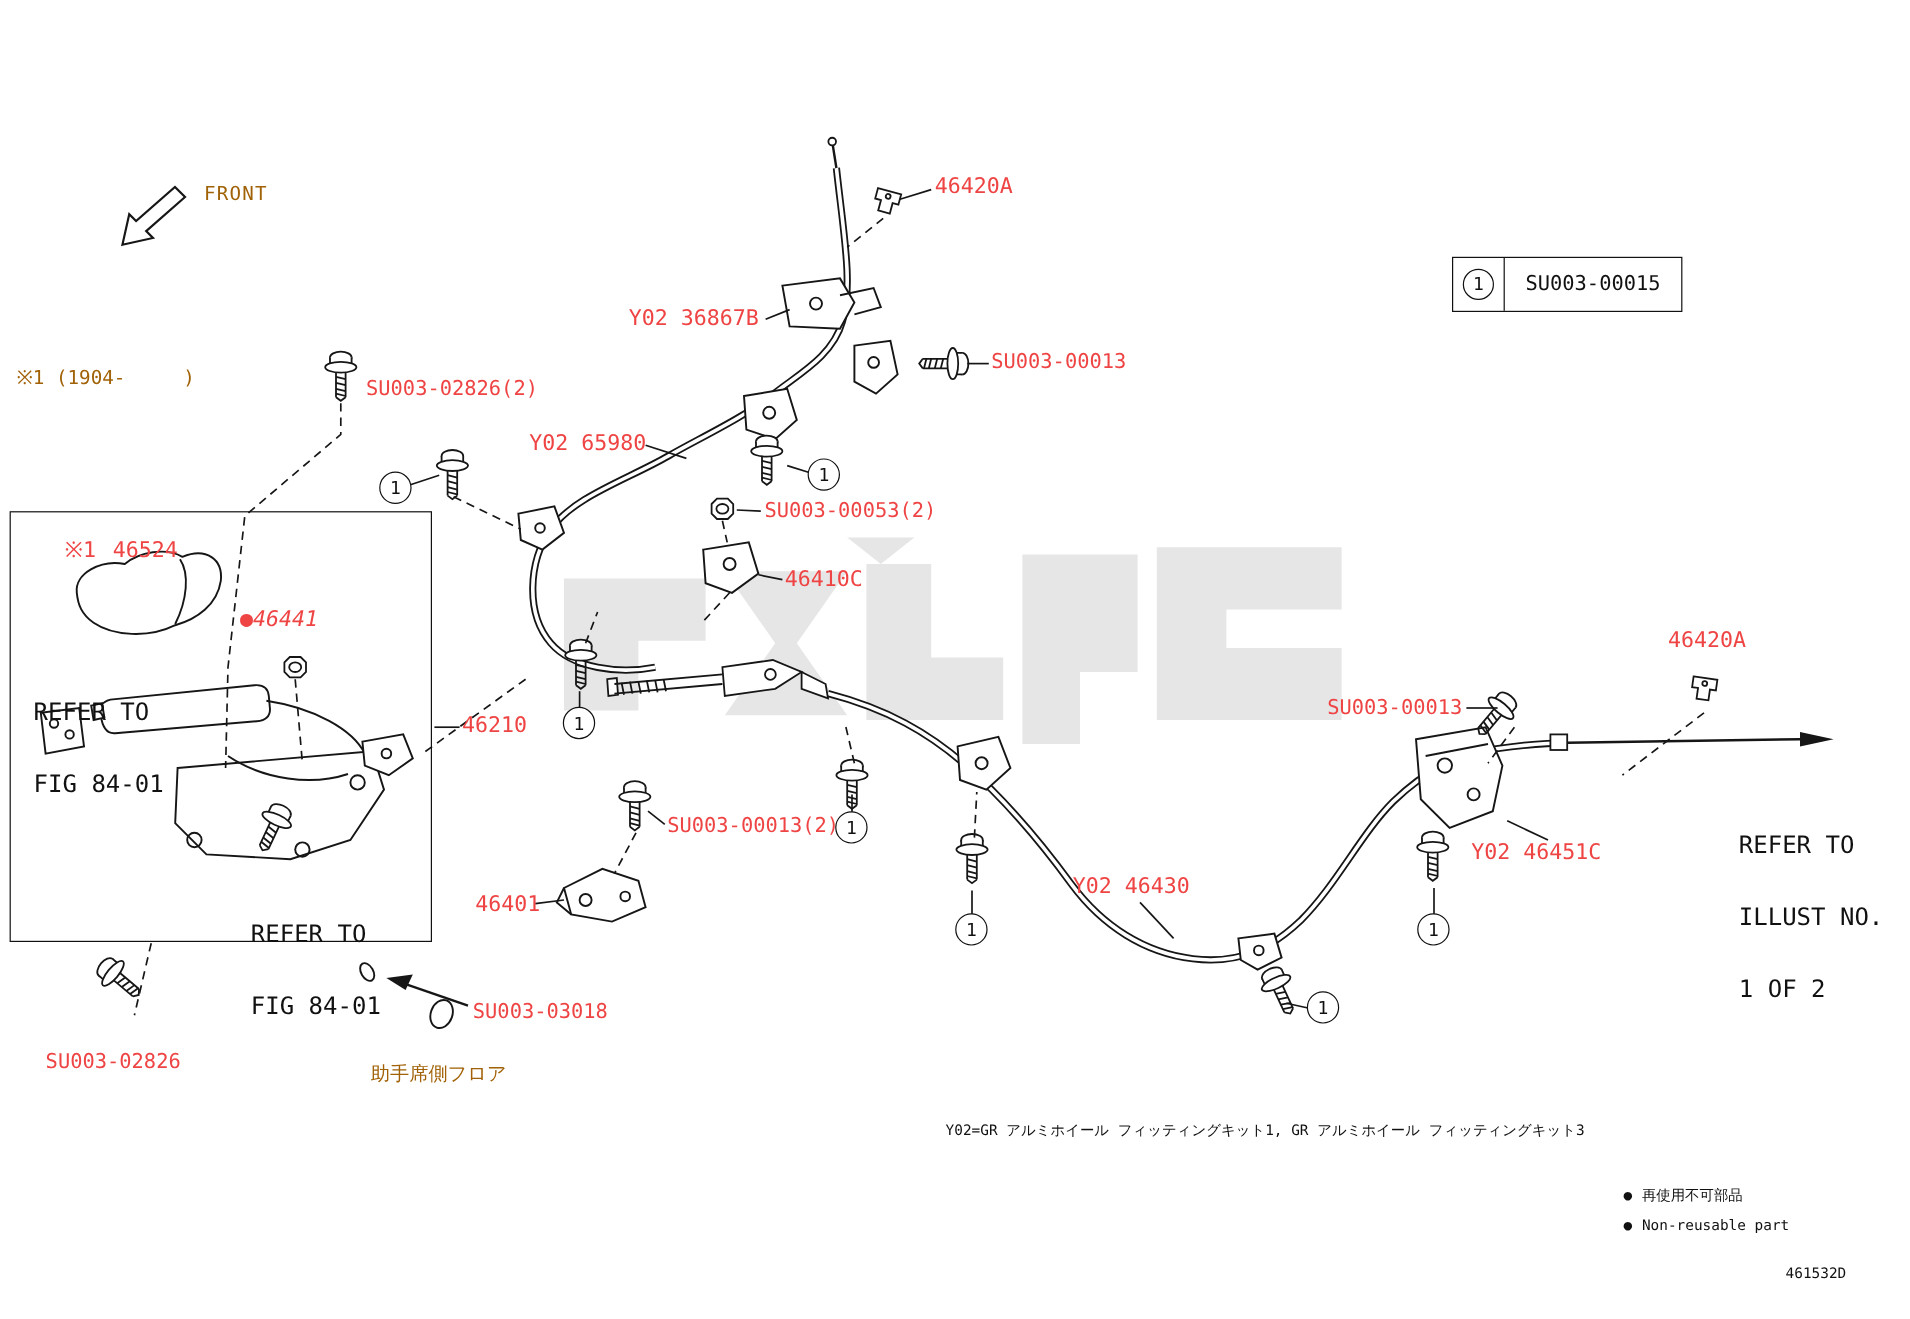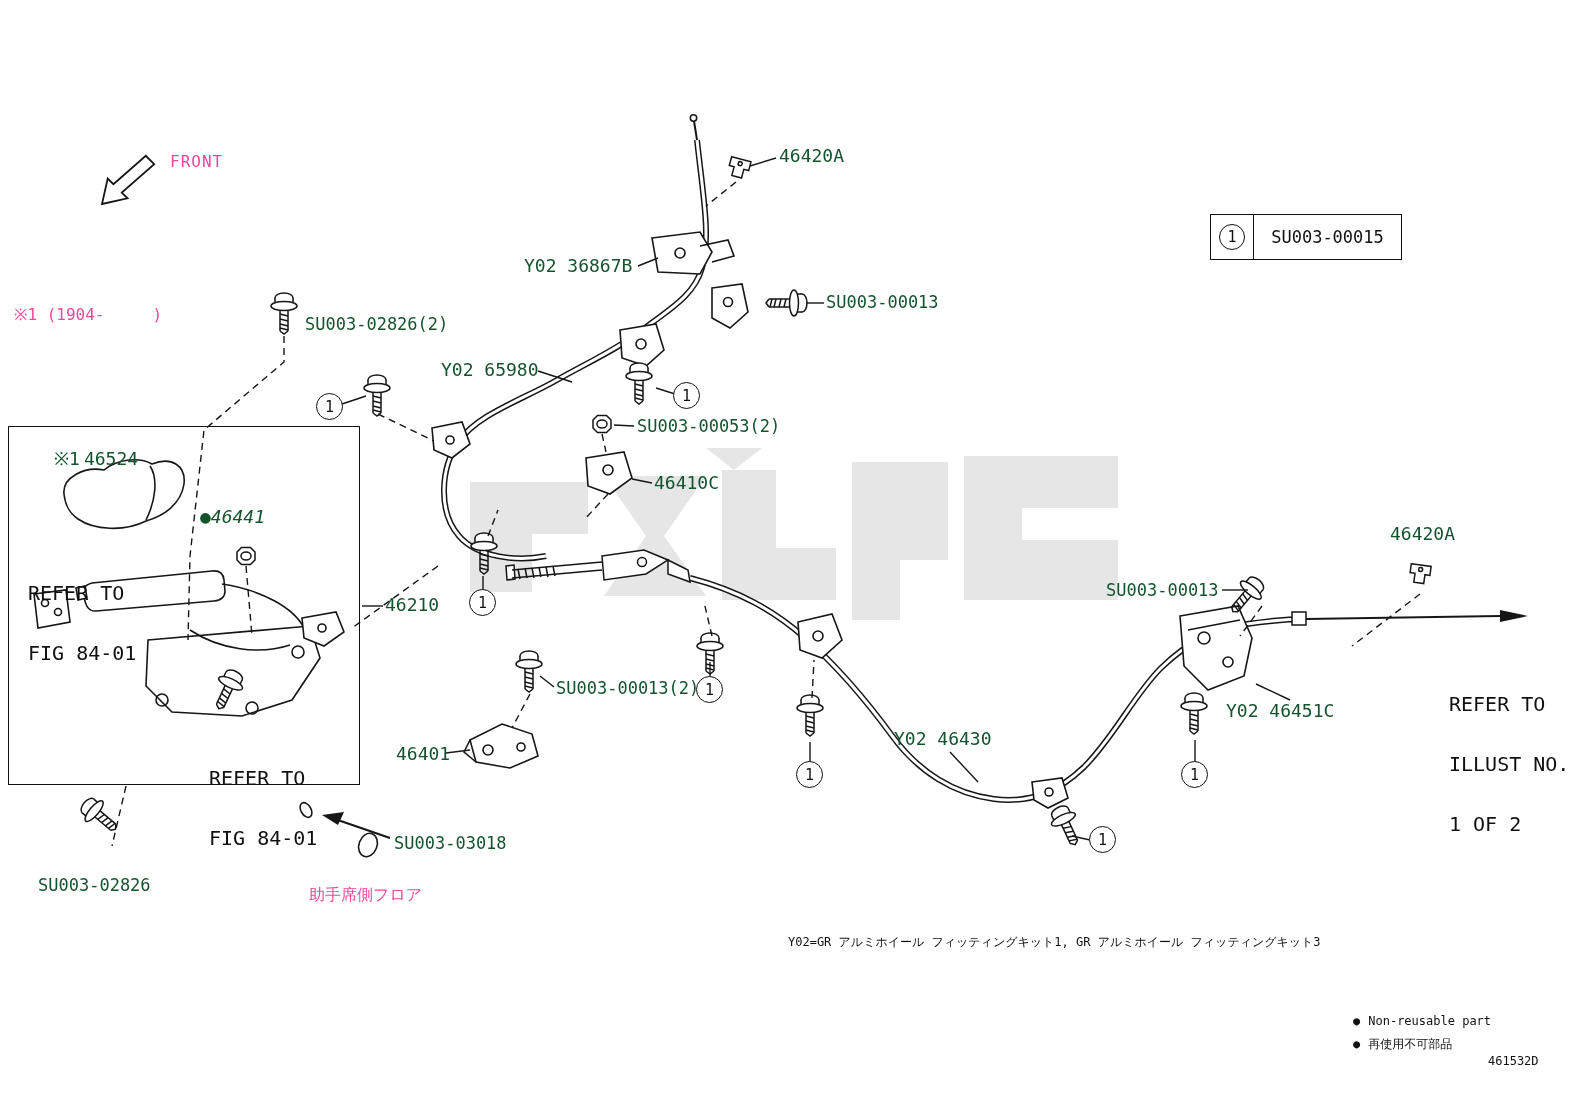--- a/index.html
+++ b/index.html
@@ -1,24 +1,24 @@
 <!DOCTYPE html>
 <html><head>
 <meta charset="utf-8">
 <style>
   html,body { margin:0; padding:0; background:#fff; }
   .stage {
     position:relative; width:1592px; height:1099px; background:#ffffff;
     font-family:"DejaVu Sans Mono","Liberation Mono",monospace;
     color:#111; overflow:hidden;
   }
-  .lbl { position:absolute; white-space:pre; font-size:17px; line-height:20px; color:#14532d; }
+  .lbl { position:absolute; white-space:pre; font-size:17px; line-height:20px; color:#ef4444; }
   .lbl.big { font-size:18px; }
   .ref { position:absolute; font-size:20px; line-height:20px; white-space:pre; color:#111; }
-  .note { position:absolute; font-size:16px; white-space:pre; color:#ec4899; }
+  .note { position:absolute; font-size:16px; white-space:pre; color:#a16207; }
   .c1 {
     position:absolute; width:27px; height:27px; box-sizing:border-box;
     border:1.7px solid #111; border-radius:50%; background:#fff;
     display:flex; align-items:center; justify-content:center;
     font-size:15px; z-index:5;
   }
   .frame {
     position:absolute; border:1.7px solid #111; box-sizing:border-box; background:transparent;
   }
   .legend {
@@ -273,21 +273,21 @@
   <div class="note" style="left:14px;top:303px;">※1 (1904-     )</div>
 
   <div class="lbl" style="left:305px;top:314px;">SU003-02826(2)</div>
   <div class="lbl big" style="left:524px;top:256px;">Y02 36867B</div>
   <div class="lbl big" style="left:779px;top:146px;">46420A</div>
   <div class="lbl" style="left:826px;top:292px;">SU003-00013</div>
   <div class="lbl big" style="left:441px;top:360px;">Y02 65980</div>
   <div class="lbl" style="left:637px;top:416px;">SU003-00053(2)</div>
   <div class="lbl big" style="left:654px;top:473px;">46410C</div>
 
-  <div class="lbl big" style="left:54px;top:449px;"><span>※1</span><span style="margin-left:4px;">46524</span></div>
+  <div class="lbl big" style="left:54px;top:449px;"><span>※1</span><span style="margin-left:14px;">46524</span></div>
 
   <div class="lbl big" style="left:200px;top:507px;font-style:italic;"><span>●</span><span>46441</span></div>
 
   <div class="ref" style="left:28px;top:543px;">
     <div>REFER TO</div>
     <div>FIG 84-01</div>
   </div>
 
   <div class="lbl big" style="left:385px;top:595px;">46210</div>
   <div class="lbl" style="left:556px;top:678px;">SU003-00013(2)</div>
@@ -308,18 +308,18 @@
   <div class="lbl big" style="left:1226px;top:701px;">Y02 46451C</div>
 
   <div class="ref" style="left:1449px;top:654px;">
     <div>REFER TO</div>
     <div>ILLUST NO.</div>
     <div>1 OF 2</div>
   </div>
 
   <div class="footnote" style="left:788px;top:934px;">Y02=GR アルミホイール フィッティングキット1, GR アルミホイール フィッティングキット3</div>
 
-  <div class="footnote" style="left:1353px;top:988px;margin-top:48px;"><span class="bullet">●</span><span>再使用不可部品</span></div>
+  <div class="footnote" style="left:1353px;top:988px;"><span class="bullet">●</span><span>再使用不可部品</span></div>
   <div class="footnote" style="left:1353px;top:1014px;"><span class="bullet">●</span><span>Non-reusable part</span></div>
 
   <div class="footnote" style="left:1488px;top:1054px;text-align:right;">461532D</div>
 
 </div>
 
 </body></html>

